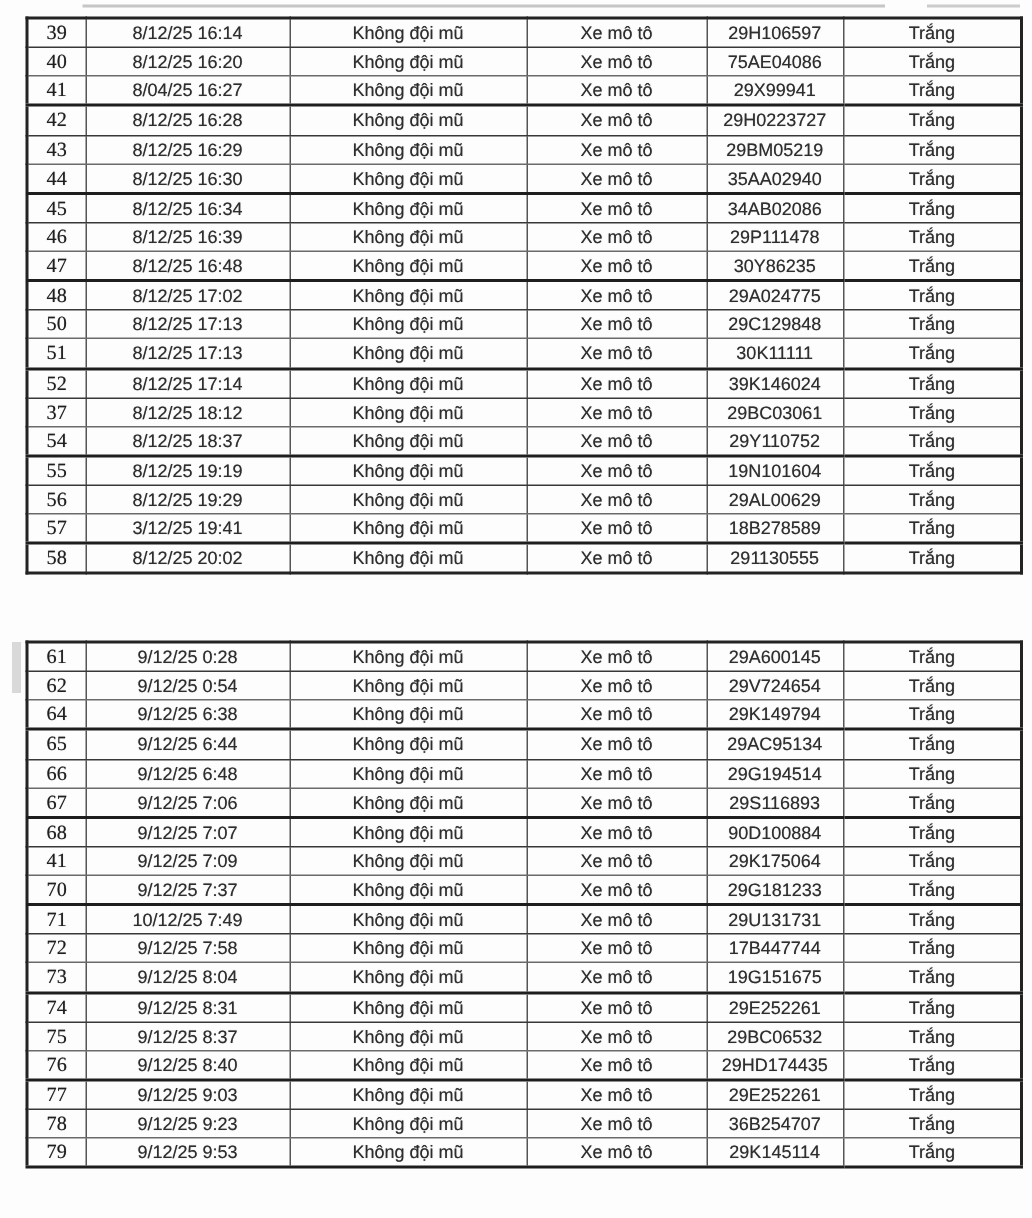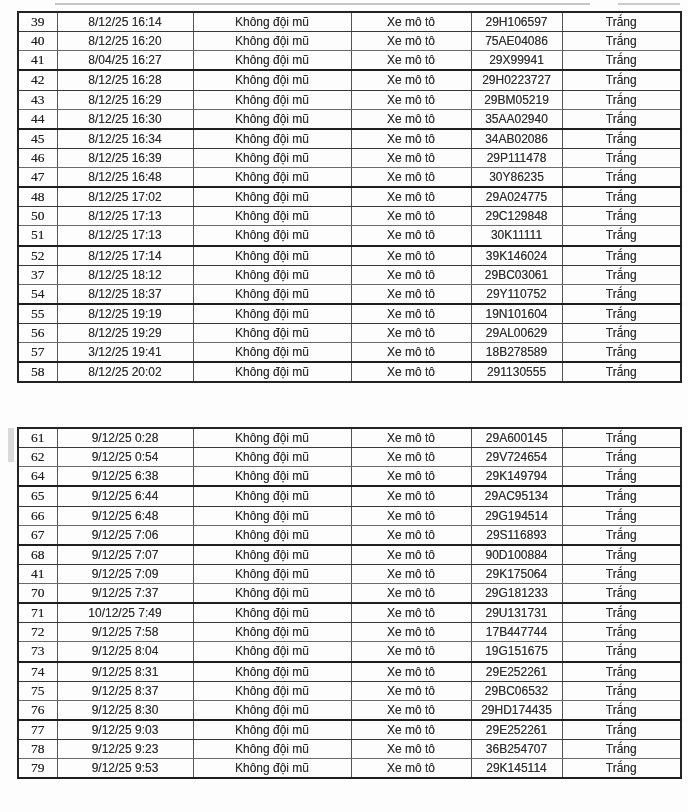--- a/index.html
+++ b/index.html
@@ -354,21 +354,21 @@
         <tr>
           <td class="num">75</td>
           <td>9/12/25 8:37</td>
           <td>Không đội mũ</td>
           <td>Xe mô tô</td>
           <td>29BC06532</td>
           <td>Trắng</td>
         </tr>
         <tr>
           <td class="num">76</td>
-          <td>9/12/25 8:30</td>
+          <td>9/12/25 8:40</td>
           <td>Không đội mũ</td>
           <td>Xe mô tô</td>
           <td>29HD174435</td>
           <td>Trắng</td>
         </tr>
         <tr>
           <td class="num">77</td>
           <td>9/12/25 9:03</td>
           <td>Không đội mũ</td>
           <td>Xe mô tô</td>

